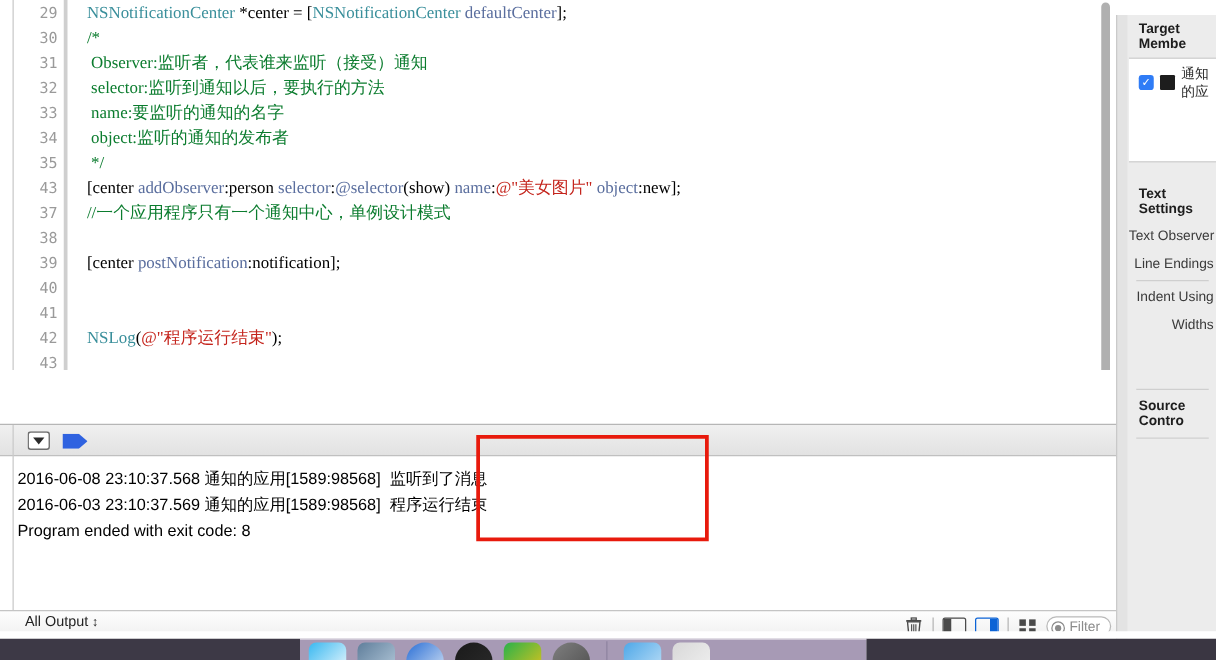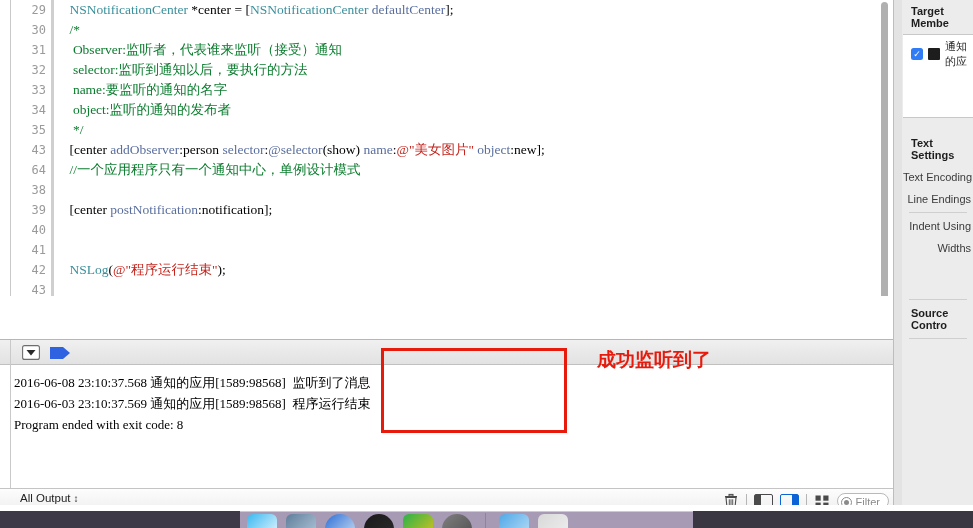--- a/index.html
+++ b/index.html
@@ -75,21 +75,21 @@
     border-right: 1px solid #c9c9c9;
   }
   .tb-icon {
     position: absolute; top: 5px; width: 18px; height: 15px;
   }
   #icon-filter-triangle { left: 22px; }
   #icon-bookmark { left: 50px; top: 7px; width: 20px; height: 12px; }
 
   #console-text {
     position: absolute; left: 14px; top: 32px; width: 860px;
-    font-family: Liberation Serif, serif; font-size: 13px;
+    font-family: Liberation Sans, sans-serif; font-size: 13px;
     color: #000; line-height: 21px; white-space: pre;
   }
   #red-box {
     position: absolute; left: 381px; top: 348px; width: 186px; height: 85px;
     border: 3px solid #e81a0c; background: transparent; pointer-events: none;
   }
   #annotation {
     position: absolute; left: 597px; top: 345px; width: 180px;
     color: #e81a0c; font-size: 19px; font-weight: bold; line-height: 28px;
     font-family: "DejaVu Sans", sans-serif;
@@ -127,21 +127,21 @@
     width: 11px; height: 11px; border-radius: 50%; border: 1.3px solid #8b8b8b;
     position: relative; flex: none;
   }
   #filter-circle::after {
     content: ""; position: absolute; left: 2px; top: 2px; width: 5px; height: 5px;
     border-radius: 50%; background: #8b8b8b;
   }
 
   
   #inspector {
-    position: absolute; left: 893px; top: 0; width: 80px; height: 511px;
+    position: absolute; left: 893px; top: 12px; width: 80px; height: 511px;
     background: #ececec; border-left: 1px solid #bdbdbd;
   }
   #insp-scroll-gutter {
     position: absolute; left: 0; top: 0; width: 8px; height: 511px; background: #e3e3e3;
   }
   #insp-body {
     position: absolute; left: 9px; top: 0; right: 0; bottom: 0;
     background: #ececec; overflow: hidden;
   }
   .insp-header {
@@ -197,21 +197,21 @@
     <div id="editor-left-edge"></div>
     <div id="gutter">
         <div class="gutter-num">29</div>
         <div class="gutter-num">30</div>
         <div class="gutter-num">31</div>
         <div class="gutter-num">32</div>
         <div class="gutter-num">33</div>
         <div class="gutter-num">34</div>
         <div class="gutter-num">35</div>
         <div class="gutter-num">43</div>
-        <div class="gutter-num">64</div>
+        <div class="gutter-num">37</div>
         <div class="gutter-num">38</div>
         <div class="gutter-num">39</div>
         <div class="gutter-num">40</div>
         <div class="gutter-num">41</div>
         <div class="gutter-num">42</div>
         <div class="gutter-num">43</div>
         <div class="gutter-num">44</div>
         <div class="gutter-num">45</div>
       </div>
     <div id="gutter-sep"></div>
@@ -231,21 +231,20 @@
       <svg class="tb-icon" id="icon-bookmark" viewBox="0 0 20 12">
         <path d="M0 0 H13 L20 6 L13 12 H0 Z" fill="#2f62e0"></path>
       </svg>
     </div>
     <div id="console-left-edge"></div>
     <div id="console-text"><div>2016-06-08 23:10:37.568 通知的应用[1589:98568]  监听到了消息</div><div>2016-06-03 23:10:37.569 通知的应用[1589:98568]  程序运行结束</div><div>Program ended with exit code: 8</div></div>
   </div>
 
   <div id="red-box" style="border-color: rgb(232, 26, 12);"></div>
   <div id="annotation" style="color: rgb(232, 26, 12);">
-      <div>成功监听到了</div>
     </div>
 
   <div id="bottom-bar">
     <div id="all-output">
       <span>All Output</span><span class="stepper">↕</span>
     </div>
     <div id="bb-right">
       <svg class="bb-ico" viewBox="0 0 16 16">
         <path d="M3 4.5 H13 L12 14.5 H4 Z" fill="none" stroke="#4a4a4a" stroke-width="1.1"></path>
         <rect x="2" y="3" width="12" height="1.4" fill="#4a4a4a"></rect>
@@ -279,21 +278,21 @@
           <div class="insp-check">✓</div>
           <div class="insp-appicon"></div>
           <span>通知的应</span>
         </div>
         <div style="height:44px;"></div>
       </div>
 
       <div class="insp-gap"></div>
 
       <div class="insp-header">Text Settings</div>
-      <div class="insp-label-right">Text Encoding</div>
+      <div class="insp-label-right">Text Observer</div>
       <div class="insp-label-right">Line Endings</div>
       <div class="insp-divider"></div>
       <div class="insp-label-right">Indent Using</div>
       <div class="insp-label-right">Widths</div>
 
       <div style="height:38px;"></div>
       <div class="insp-divider"></div>
 
       <div class="insp-header">Source Contro</div>
       <div class="insp-divider"></div>

